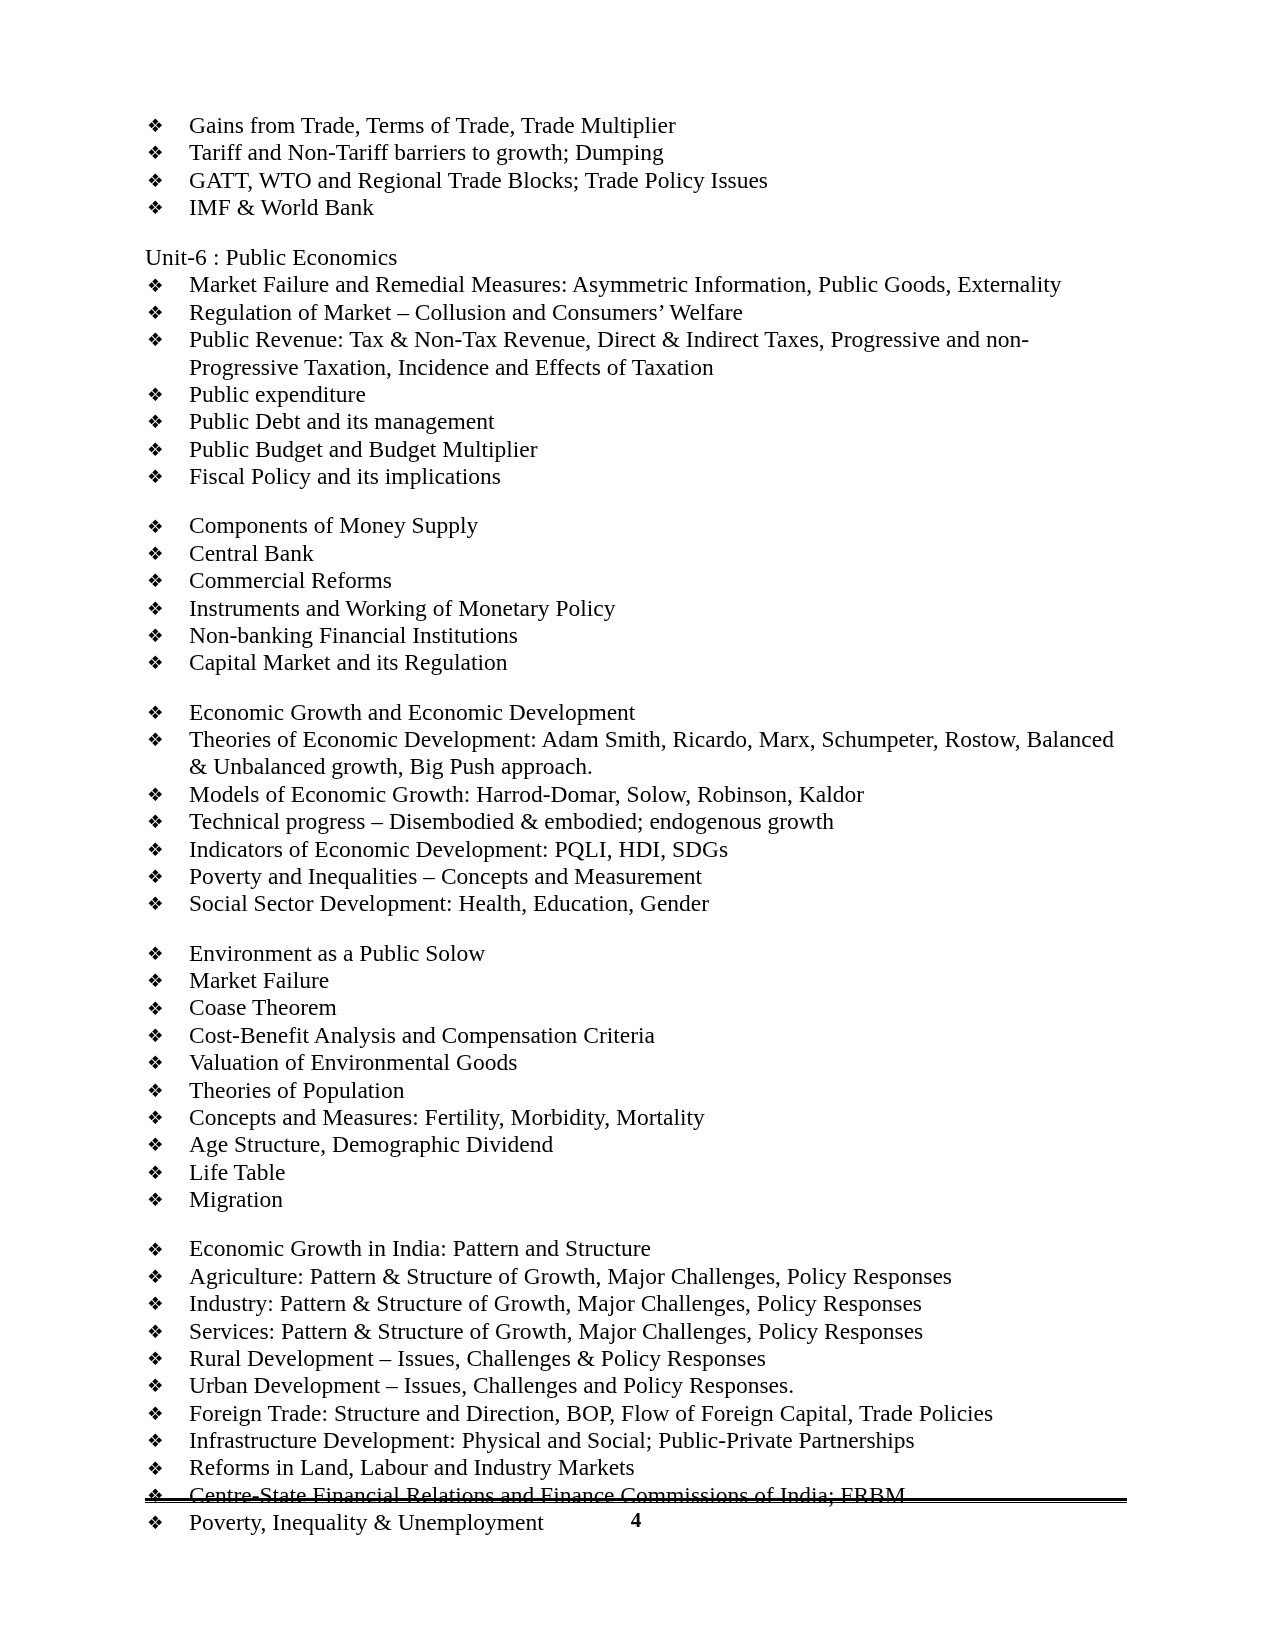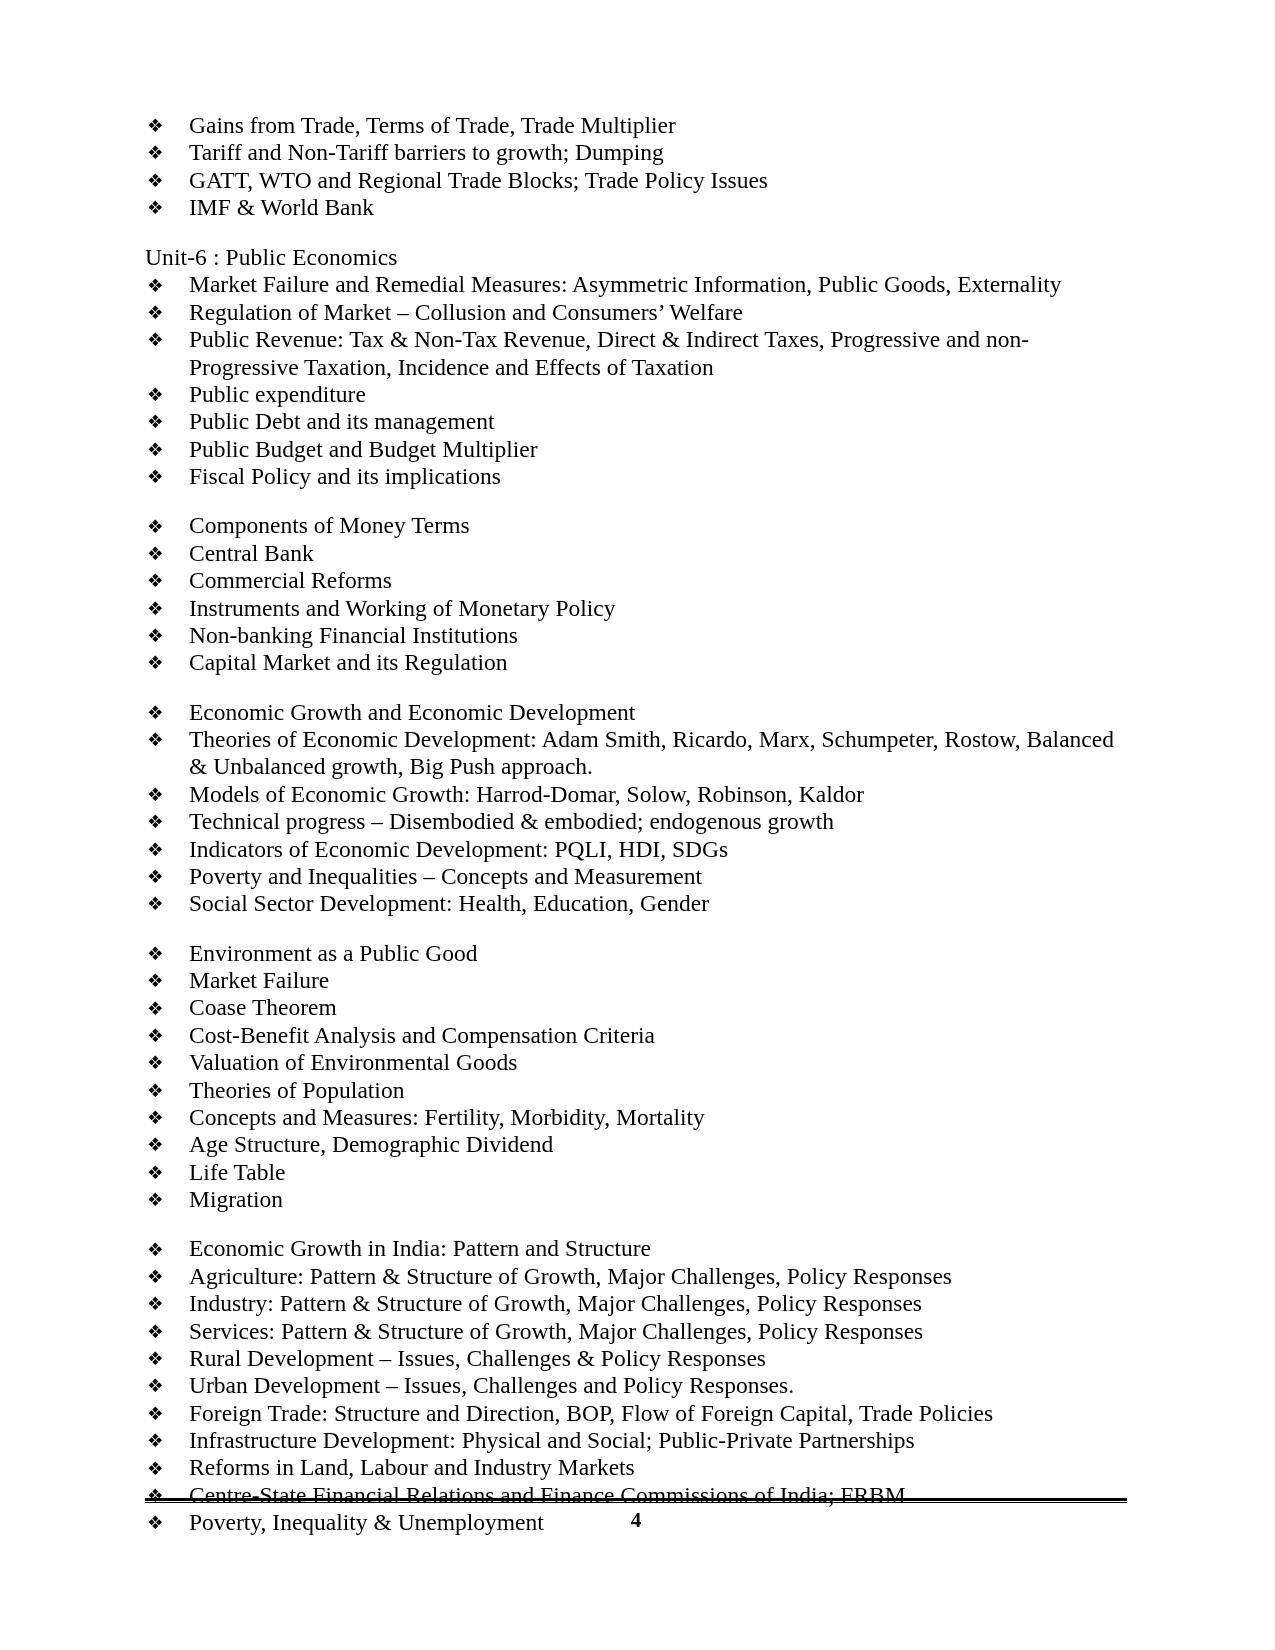--- a/index.html
+++ b/index.html
@@ -157,21 +157,21 @@
           <li>
             <span class="glyph">❖</span>
             <span class="txt">Fiscal Policy and its implications</span>
           </li>
         </ul>
       </div>
       <div class="unit-block">
         <ul class="bullets">
           <li>
             <span class="glyph">❖</span>
-            <span class="txt">Components of Money Terms</span>
+            <span class="txt">Components of Money Supply</span>
           </li>
           <li>
             <span class="glyph">❖</span>
             <span class="txt">Central Bank</span>
           </li>
           <li>
             <span class="glyph">❖</span>
             <span class="txt">Commercial Reforms</span>
           </li>
           <li>
@@ -217,21 +217,21 @@
           <li>
             <span class="glyph">❖</span>
             <span class="txt">Social Sector Development: Health, Education, Gender</span>
           </li>
         </ul>
       </div>
       <div class="unit-block">
         <ul class="bullets">
           <li>
             <span class="glyph">❖</span>
-            <span class="txt">Environment as a Public Good</span>
+            <span class="txt">Environment as a Public Solow</span>
           </li>
           <li>
             <span class="glyph">❖</span>
             <span class="txt">Market Failure</span>
           </li>
           <li>
             <span class="glyph">❖</span>
             <span class="txt">Coase Theorem</span>
           </li>
           <li>

